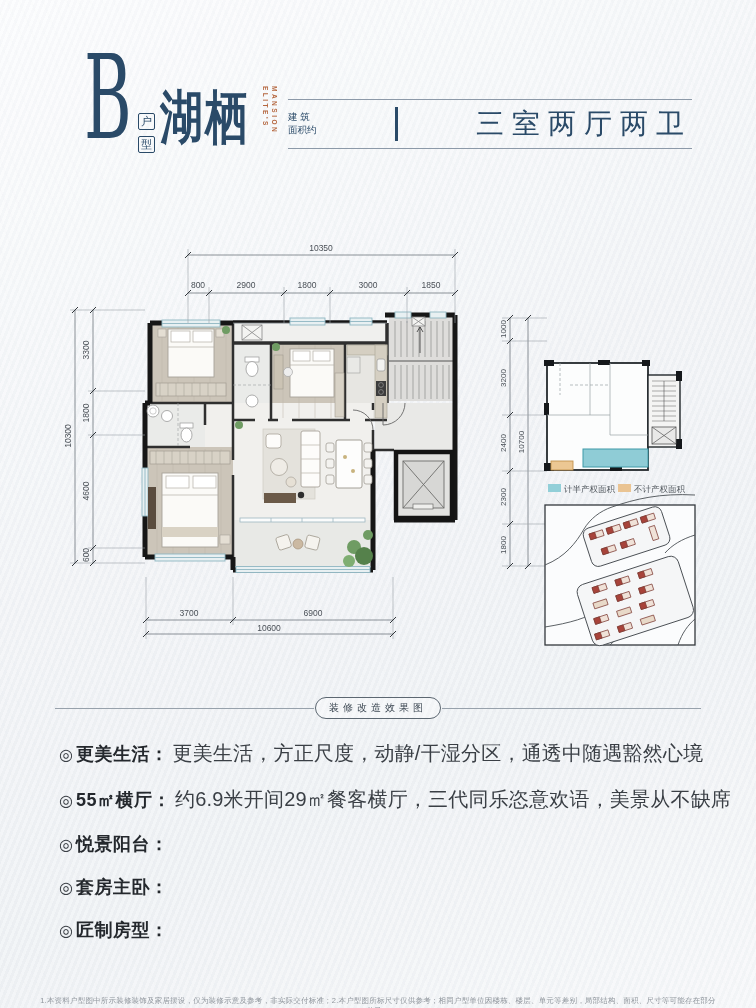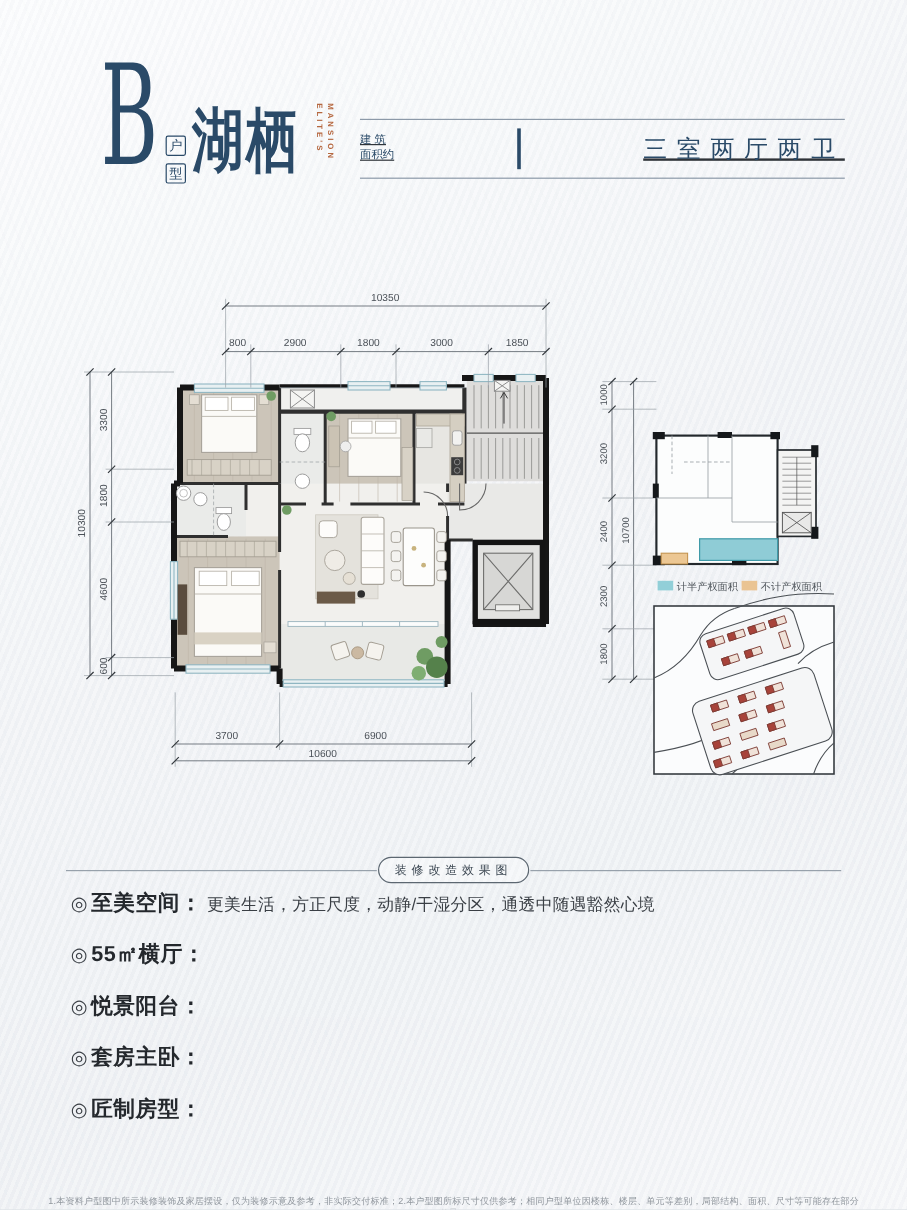--- a/index.html
+++ b/index.html
@@ -27,44 +27,44 @@
   .plan-name{
     position:absolute;left:160px;top:84px;font-family:"DejaVu Serif","Liberation Serif",serif;
     font-size:58px;line-height:1.15;font-weight:700;color:#2a4a68;letter-spacing:3px;
     transform:scaleX(.74);transform-origin:left top;
   }
   .name-en{
     position:absolute;left:262px;top:86px;height:72px;display:flex;gap:2px;
     color:#b5673f;font-size:6.5px;letter-spacing:2.5px;font-weight:bold;
   }
   .name-en span{writing-mode:vertical-rl;}
-  .area-block{position:absolute;left:300px;top:99px;width:404px;text-decoration:underline;}
+  .area-block{position:absolute;left:288px;top:99px;width:404px;}
   .rule{height:1px;background:#8c99a8;}
   .area-row{display:flex;align-items:center;height:46px;justify-content:space-between;padding:1px 0;}
   .area-label{font-size:9.5px;color:#2a4a68;line-height:1.35;white-space:nowrap;}
   .area-value{font-size:54px;color:#24405f;line-height:1;white-space:nowrap;letter-spacing:1px;}
   .area-value .unit{font-size:30px;}
   .area-value sup{font-size:13px;vertical-align:28px;}
   .vbar{width:2.5px;height:34px;background:#2a4a68;}
-  .layout-text{font-size:20px;color:#2a4a68;letter-spacing:8px;white-space:nowrap;font-weight:500;}
+  .layout-text{font-size:28px;color:#2a4a68;letter-spacing:8px;white-space:nowrap;font-weight:500;}
   
   .plan-svg{position:absolute;left:50px;top:235px;}
   
   .divider{position:absolute;left:55px;top:697px;width:646px;display:flex;align-items:center;}
   .divider .dline{flex:1;height:1px;background:#97a1ab;}
   .badge{
-    border:1px solid #5c6771;border-radius:14px;padding:3px 13px;margin:17px 1px;
+    border:1px solid #5c6771;border-radius:14px;padding:3px 13px;margin:0 1px;
     font-size:10px;letter-spacing:4px;color:#3e4954;background:rgba(255,255,255,.35);white-space:nowrap;
   }
   
   .features{position:absolute;left:59px;top:740px;width:648px;}
   .bullet{display:flex;align-items:baseline;margin-bottom:19px;white-space:nowrap;}
   .bullet-icon{font-size:16px;color:#3a3f45;margin-right:3px;}
   .bullet-label{font-weight:bold;font-size:18px;color:#24282d;letter-spacing:.5px;}
-  .bullet-text{font-size:14px;color:#3a3f45;margin-left:4px;letter-spacing:.2px;}
+  .bullet-text{font-size:20px;color:#3a3f45;margin-left:4px;letter-spacing:.2px;}
   
   .disclaimer{
     position:absolute;left:40px;top:951px;width:676px;text-align:center;
     font-size:7.5px;color:#90969d;letter-spacing:.2px;margin-top:45px;
   }
   text{font-family:"Liberation Sans","DejaVu Sans",sans-serif;}
 </style>
 </head>
 <body>
 
@@ -456,28 +456,29 @@
 
   <div class="divider">
     <span class="dline"></span>
     <span class="badge">装修改造效果图</span>
     <span class="dline"></span>
   </div>
 
   <div class="features">
     <div class="bullet">
       <span class="bullet-icon">◎</span>
-      <span class="bullet-label">至美空间</span>
+      <span class="bullet-label">更美生活</span>
       <span class="bullet-label">：</span>
       <span class="bullet-text">更美生活，方正尺度，动静/干湿分区，通透中随遇豁然心境</span>
     </div>
     <div class="bullet">
       <span class="bullet-icon">◎</span>
       <span class="bullet-label">55㎡横厅</span>
       <span class="bullet-label">：</span>
+      <span class="bullet-text">约6.9米开间29㎡餐客横厅，三代同乐恣意欢语，美景从不缺席</span>
     </div>
     <div class="bullet">
       <span class="bullet-icon">◎</span>
       <span class="bullet-label">悦景阳台</span>
       <span class="bullet-label">：</span>
     </div>
     <div class="bullet">
       <span class="bullet-icon">◎</span>
       <span class="bullet-label">套房主卧</span>
       <span class="bullet-label">：</span>

